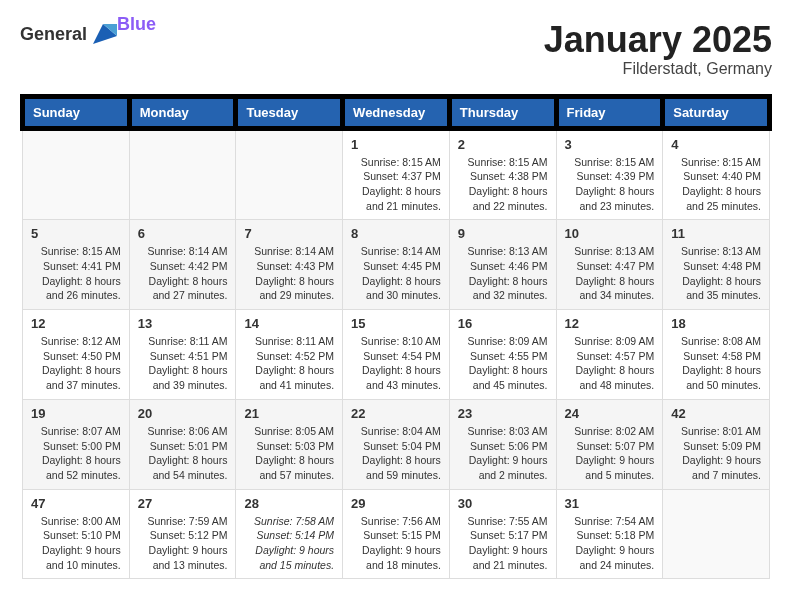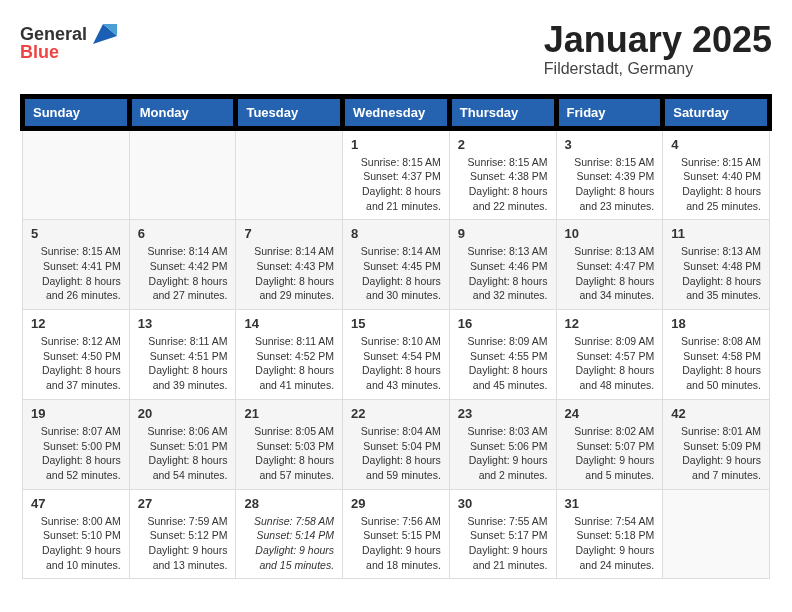--- a/index.html
+++ b/index.html
@@ -21,29 +21,29 @@
       align-items: center;
     }
     .logo-text-general {
       font-size: 18px;
       font-weight: bold;
       color: #333;
     }
     .logo-text-blue {
       font-size: 18px;
       font-weight: bold;
-      color: #ef4444;
+      color: #8b5cf6;
     }
     .logo-icon {
       width: 28px;
       height: 28px;
       margin-left: 2px;
     }
     .title-block {
-      text-align: left;
+      text-align: right;
     }
     .title-block h1 {
       font-size: 36px;
       font-weight: bold;
       color: #222;
       line-height: 1.1;
     }
     .title-block h2 {
       font-size: 16px;
       font-weight: normal;
@@ -93,21 +93,21 @@
       color: #333;
       line-height: 1.4;
       text-align: right;
     }
   </style>
 </head>
 <body>
 
 <div class="header">
   <div class="logo">
-    <div style="display:flex;flex-direction:column;align-items:flex-start;">
+    <div style="display:flex;flex-direction:row;align-items:flex-start;">
       <div style="display:flex;align-items:center;">
         <span class="logo-text-general">General</span>
         <svg class="logo-icon" viewBox="0 0 28 28" xmlns="http://www.w3.org/2000/svg">
           <polygon points="4,24 14,4 28,16" fill="#1a5fb4"></polygon>
           <polygon points="14,4 28,16 28,4" fill="#4a9fd4"></polygon>
         </svg>
       </div>
       <span class="logo-text-blue" style="margin-top:-6px;">Blue</span>
     </div>
   </div>

